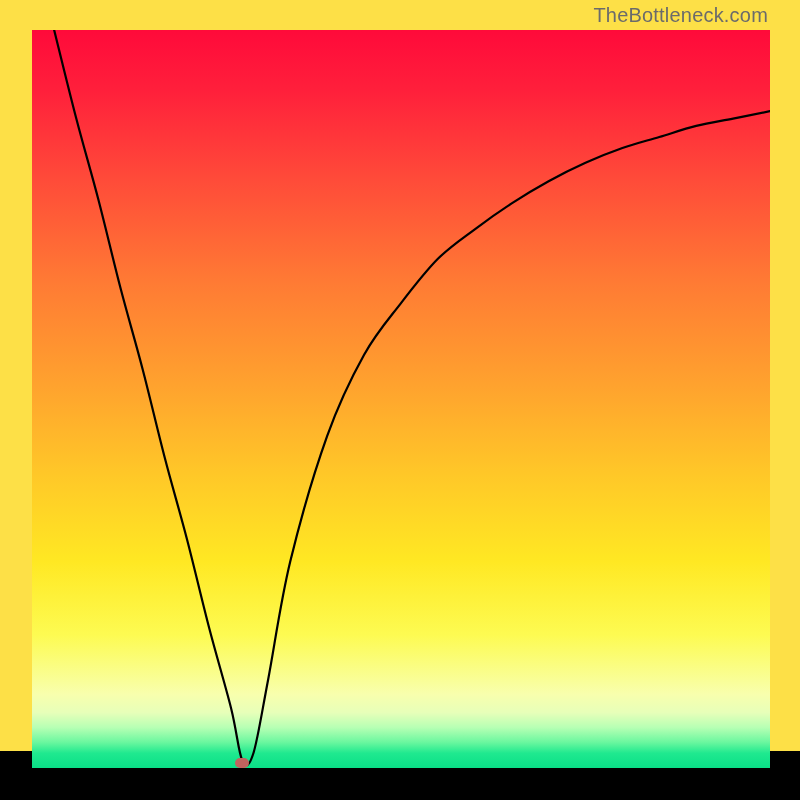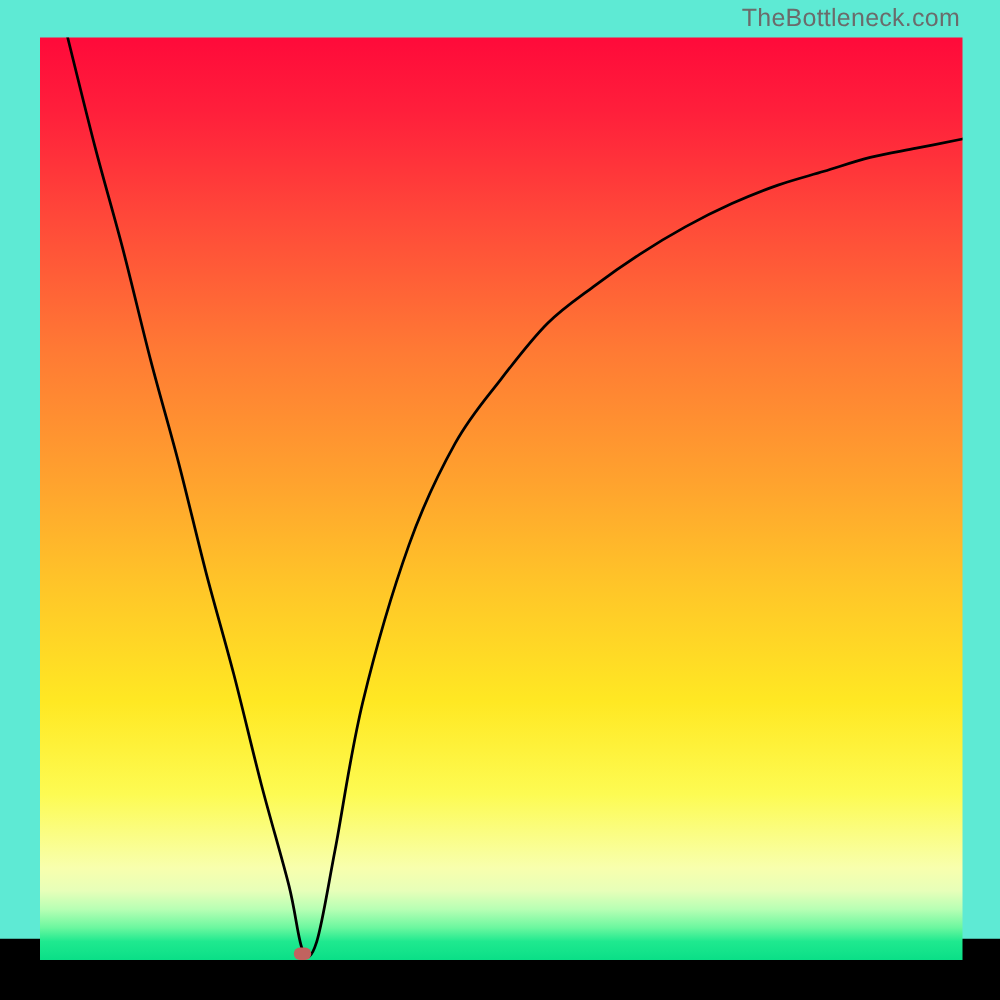--- a/index.html
+++ b/index.html
@@ -8,21 +8,21 @@
     width: 800px;
     height: 800px;
     background: #000;
     font-family: Arial, Helvetica, sans-serif;
     overflow: hidden;
   }
   .frame {
     position: relative;
     width: 800px;
     height: 751px;
-    background: #5eead4;
+    background: #fde047;
   }
   .plot-area {
     position: absolute;
     left: 32px;
     top: 30px;
     width: 738px;
     height: 738px;
     
     background: linear-gradient(
       to bottom,

